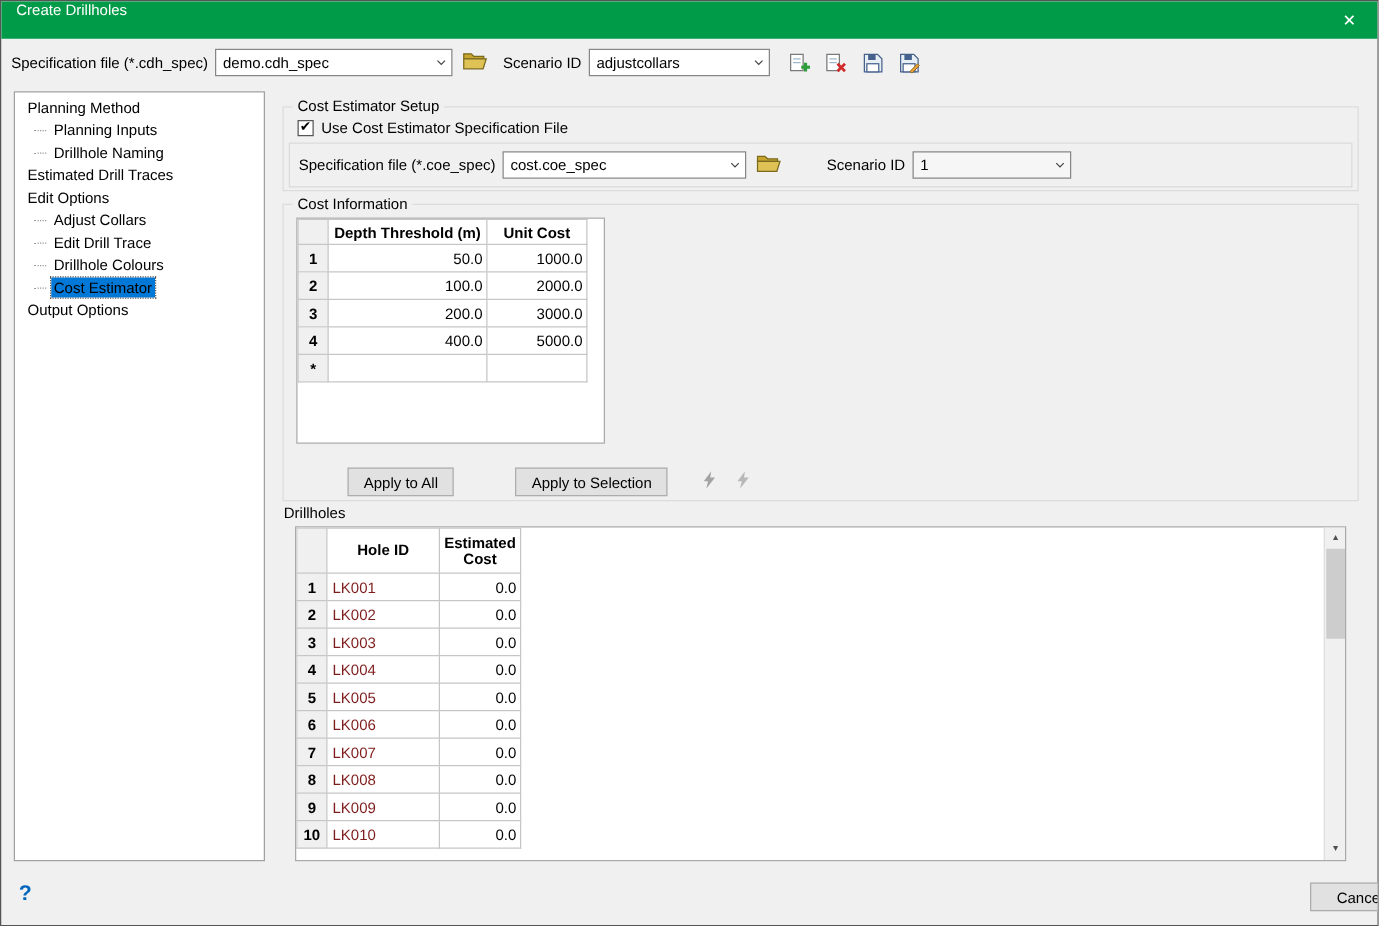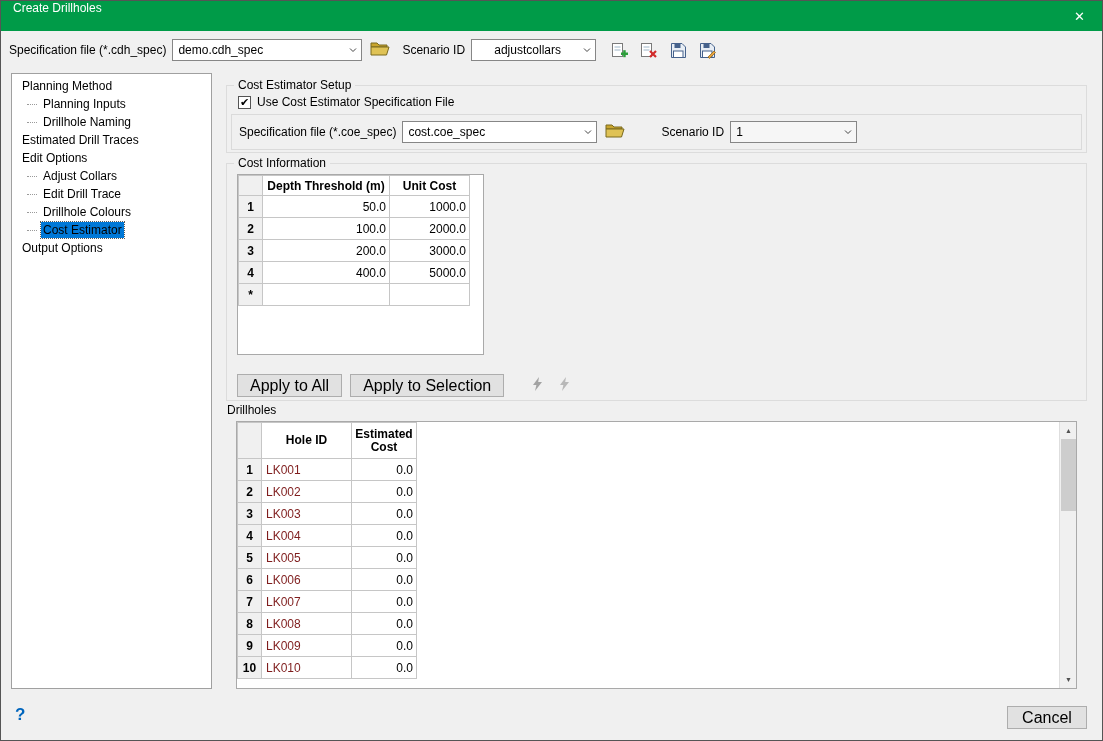--- a/index.html
+++ b/index.html
@@ -34,21 +34,21 @@
   .lbl { white-space:nowrap; }
   .combo {
     height:22px; background:#fff; border:1px solid #868686;
     display:flex; align-items:center; padding:0 0 0 5px; position:relative;
   }
   .combo .combo-val { flex:1; overflow:hidden; white-space:nowrap; }
   .combo .combo-arrow {
     width:17px; height:100%; display:flex; align-items:center; justify-content:center;
   }
   .combo.disabled { background:#f6f6f6; }
-  .w190 { width:190px; } .w125 { width:125px;text-align:center; } .w195 { width:195px; } .w127 { width:127px; }
+  .w190 { width:190px; } .w125 { width:145px; } .w195 { width:195px; } .w127 { width:127px; }
   .icon-btn {
     background:transparent; border:none; width:24px; height:22px;
     display:flex; align-items:center; justify-content:center; cursor:pointer;
   }
   .icon-group { display:flex; align-items:center; gap:5px; margin-left:6px; }
   
   .tree {
     position:absolute; left:10px; top:72px; width:201px; height:616px;
     background:#fff; border:1px solid #a0a0a0; padding:3px 0; overflow:hidden;
   }
@@ -86,21 +86,21 @@
   }
   table.grid thead th { background:#fff; font-weight:bold; text-align:center; height:20px; padding:0 2px; }
   table.grid th.rowhead { background:#f0f0f0; font-weight:bold; text-align:center; width:24px; }
   table.grid td { background:#fff; height:22px; }
   td.num { text-align:right; padding-right:3px; }
   td.holeid { text-align:left; padding-left:4px; color:#7f1d1d; }
   .cost-grid-box col.c0, .drill-grid-box col.c0 { width:24px; }
   .btn-row { position:absolute; left:10px; top:210px; display:flex; align-items:center; gap:8px; }
   .btn {
     height:23px; padding:0 12px; background:#e1e1e1; border:1px solid #adadad;
-    font-family:"Liberation Sans",sans-serif; font-size:16px; cursor:pointer;
+    font-family:"Liberation Sans",sans-serif; font-size:12px; cursor:pointer;margin-left:41px;
   }
   .flash-icons { display:flex; gap:12px; margin-left:18px; align-items:center; }
   
   .drill-label { position:absolute; left:226px; top:402px; }
   .drill-grid-box { left:235px; top:420px; width:841px; height:268px; }
   .drill-grid-box table.grid thead th { height:36px; white-space:normal; line-height:13px; }
   .vscroll {
     position:absolute; top:0; right:0; width:17px; height:100%;
     background:#f0f0f0; border-left:1px solid #dedede;
   }

